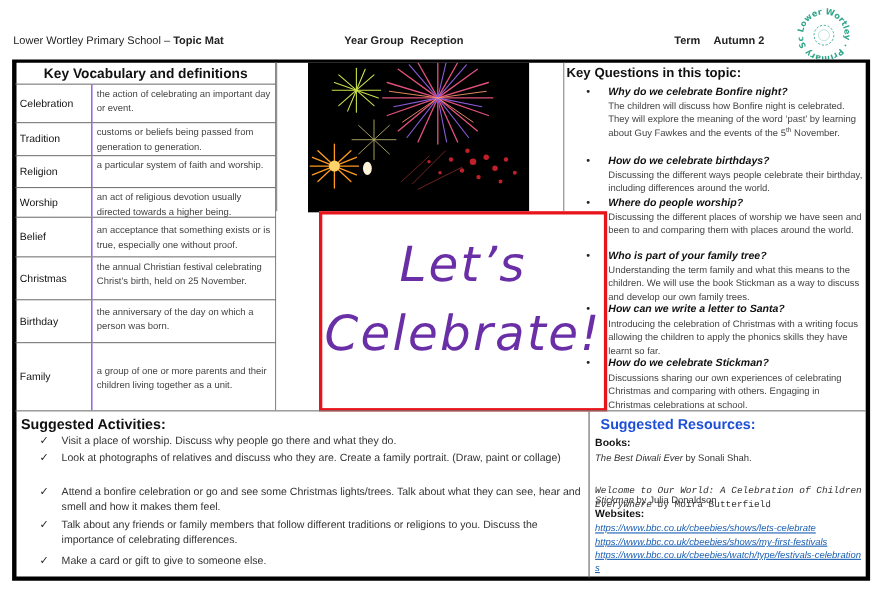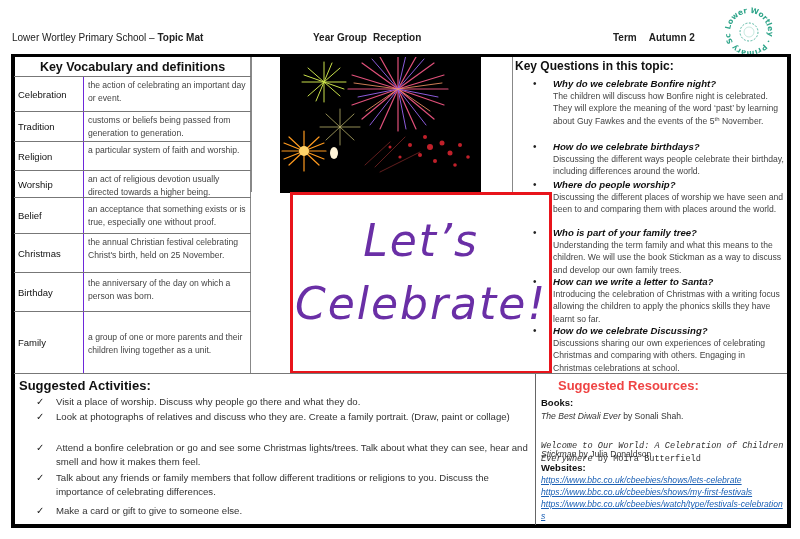--- a/index.html
+++ b/index.html
@@ -55,21 +55,21 @@
 
   
   #activities { position: absolute; left: 14px; top: 375px; width: 520px; height: 150px; }
   #act-title { position: absolute; left: 5px; top: 3px; font-weight: bold; font-size: 13px; color: #111; }
   .act { position: absolute; left: 0; width: 520px; }
   .act-check { position: absolute; left: 22px; top: 0; font-size: 10px; line-height: 14px; }
   .act-text { position: absolute; left: 42px; top: 0; width: 478px; font-size: 9.6px; line-height: 14.2px; color: #333; }
 
   
   #resources { position: absolute; left: 536px; top: 375px; width: 251px; height: 150px; }
-  #res-title { position: absolute; left: 22px; top: 3px; font-weight: bold; font-size: 13px; color: #ef4444; }
+  #res-title { position: absolute; left: 10px; top: 3px; font-weight: bold; font-size: 13px; color: #1d4ed8; }
   .res-sub { position: absolute; left: 5px; font-weight: bold; font-size: 9.5px; color: #111; text-align: center; }
   .res-book { position: absolute; left: 5px; width: 244px; font-size: 8.6px; line-height: 12.5px; color: #333; }
   .res-book i { font-style: italic; }
   .res-link { position: absolute; left: 5px; width: 244px; font-size: 8.6px; line-height: 12.4px; color: #1a5fb4; font-style: italic; text-decoration: underline; }
 </style>
 </head>
 <body>
 
 <div class="hdr" id="hdr-school"><span>Lower Wortley Primary School – </span><b>Topic Mat</b></div>
 <div class="hdr" id="hdr-year"><span>Year Group</span><span class="sp"></span><span>Reception</span></div>
@@ -266,21 +266,21 @@
     <div class="q-head">Who is part of your family tree?</div>
     <div class="q-body">Understanding the term family and what this means to the children. We will use the book Stickman as a way to discuss and develop our own family trees.</div>
   </div>
   <div class="q" style="top:218px;">
     <span class="q-bullet">•</span>
     <div class="q-head">How can we write a letter to Santa?</div>
     <div class="q-body">Introducing the celebration of Christmas with a writing focus allowing the children to apply the phonics skills they have learnt so far.</div>
   </div>
   <div class="q" style="top:267px;">
     <span class="q-bullet">•</span>
-    <div class="q-head">How do we celebrate Discussing?</div>
+    <div class="q-head">How do we celebrate Stickman?</div>
     <div class="q-body">Discussions sharing our own experiences of celebrating Christmas and comparing with others. Engaging in Christmas celebrations at school.</div>
   </div>
 </div>
 
 <div id="hline-bottom"></div>
 <div id="vline-bottom"></div>
 
 <div id="activities">
   <div id="act-title">Suggested Activities:</div>
   <div class="act" style="top:20px;">

